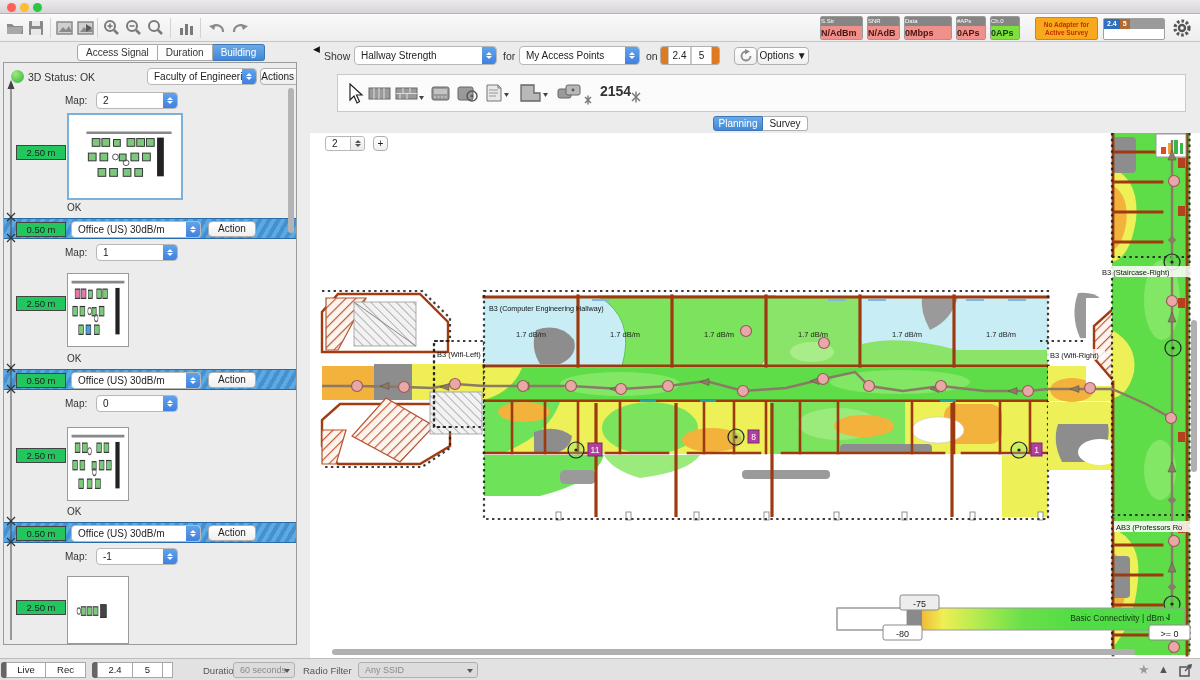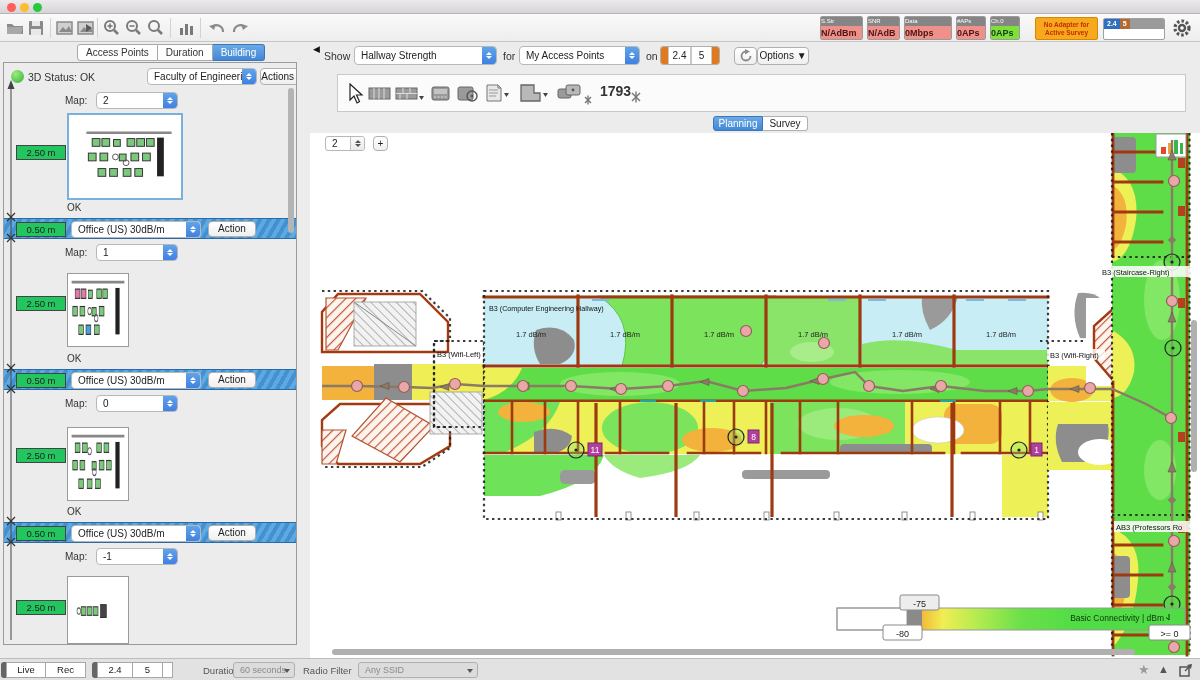--- a/index.html
+++ b/index.html
@@ -154,21 +154,21 @@
     </div>
   </div>
   <svg class="abs" style="left:1171px;top:3px;width:22px;height:22px">
       <circle cx="11" cy="11" r="7" fill="none" stroke="#555" stroke-width="3.2" stroke-dasharray="2.6 2"></circle>
       <circle cx="11" cy="11" r="4.2" fill="#555"></circle>
       <circle cx="11" cy="11" r="1.8" fill="#fff"></circle>
     </svg>
 </div>
 
 <div class="abs" id="tabs">
-  <div class="tab">Access Points</div>
+  <div class="tab">Access Signal</div>
   <div class="tab">Duration</div>
   <div class="tab active">Building</div>
 </div>
 
 <div class="abs" id="panel">
 
   <div class="abs" style="left:7px;top:7px;width:13px;height:13px;border-radius:50%;background:radial-gradient(circle at 35% 30%,#9fe87a,#2cb53c)"></div>
   <div class="abs lab" style="left:24px;top:8px">3D Status: OK</div>
   <div class="abs ddl" style="left:143px;top:5px;width:110px;height:17px"><span>Faculty of Engineering</span><span class="cap">
         <i class="up"></i>
@@ -398,21 +398,21 @@
   <svg class="abs" style="left:218px;top:6px;width:38px;height:26px">
       <rect x="2" y="8" width="13" height="9" rx="2" fill="#9a9a9a" stroke="#666"></rect>
       <rect x="10" y="4" width="14" height="10" rx="2" fill="#b8b8b8" stroke="#666"></rect>
       <circle cx="17" cy="9" r="1.4" fill="#555"></circle>
       <g stroke="#777" stroke-width="1.4">
         <line x1="29" y1="16" x2="35" y2="22"></line>
         <line x1="35" y1="16" x2="29" y2="22"></line>
         <line x1="32" y1="14.5" x2="32" y2="23.5"></line>
       </g>
     </svg>
-  <div class="abs" style="left:262px;top:8px;font-size:14px;font-weight:bold;color:#333">1793</div>
+  <div class="abs" style="left:262px;top:8px;font-size:14px;font-weight:bold;color:#333">2154</div>
   <svg class="abs" style="left:292px;top:16px;width:12px;height:12px">
       <g stroke="#777" stroke-width="1.4">
         <line x1="2" y1="2" x2="10" y2="10"></line>
         <line x1="10" y1="2" x2="2" y2="10"></line>
         <line x1="6" y1="0.5" x2="6" y2="11.5"></line>
       </g>
     </svg>
 </div>
 
 <div class="abs vtab" style="left:713px;top:116px;width:50px;background:linear-gradient(#6caae6,#4287d6);color:#fff;border-color:#3a76b8;border-radius:3px 0 0 3px">Planning</div>

